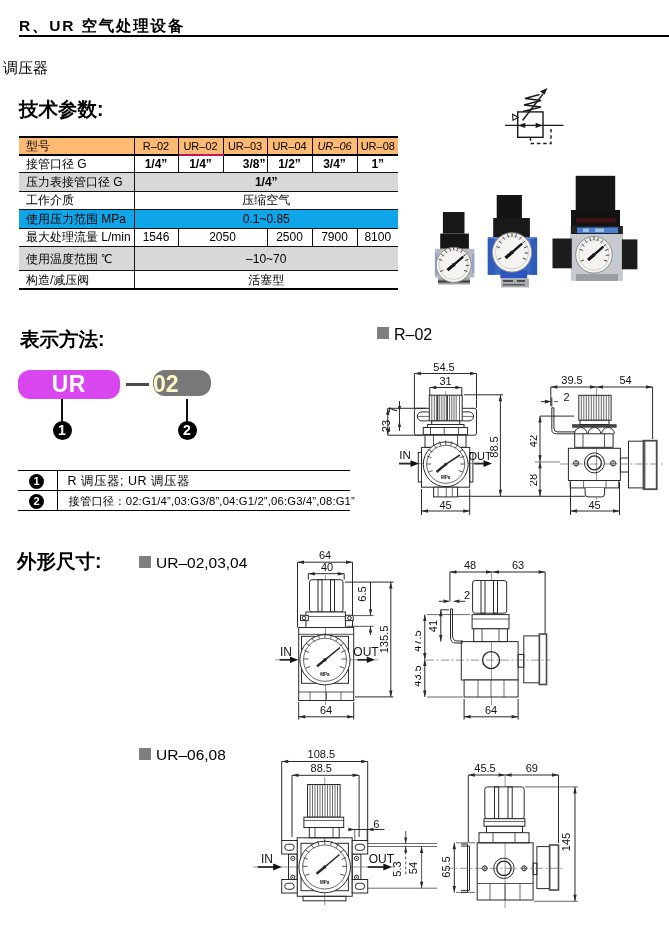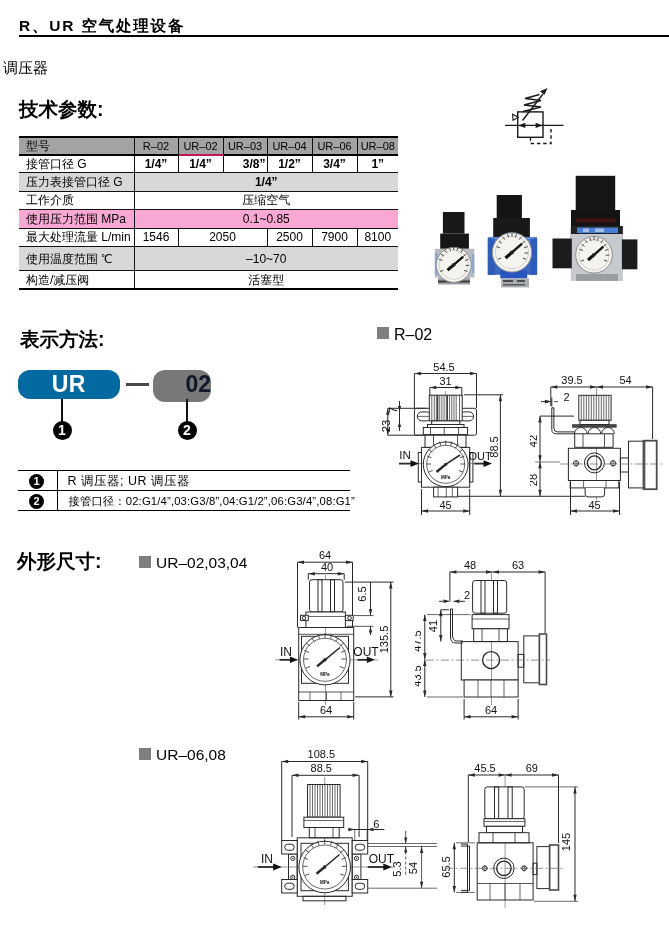--- a/index.html
+++ b/index.html
@@ -23,47 +23,47 @@
   <colgroup>
       <col style="width:115px">
       <col style="width:44px">
       <col style="width:45px">
       <col style="width:44px">
       <col style="width:45px">
       <col style="width:45px">
       <col style="width:41px">
     </colgroup>
   <tbody>
-  <tr style="background:#a3a3a3;height:17.8px;">
+  <tr style="background:#fdba74;height:17.8px;">
     <td style="border-top:2px solid #000;border-bottom:2px solid #000;padding:0 0 0 7px;">型号</td>
     <td class="c" style="border-top:2px solid #000;border-bottom:2px solid #000;border-left:1.4px solid #111;text-align:center;font-size:11px;">R–02</td>
     <td class="c" style="border-top:2px solid #000;border-bottom:2px solid #be185d;border-left:1.4px solid #111;text-align:center;font-size:11px;">UR–02</td>
     <td class="c" style="border-top:2px solid #000;border-bottom:2px solid #000;border-left:1.4px solid #111;text-align:center;font-size:11px;">UR–03</td>
     <td class="c" style="border-top:2px solid #000;border-bottom:2px solid #000;border-left:1.4px solid #111;text-align:center;font-size:11px;">UR–04</td>
-    <td class="c" style="border-top:2px solid #000;border-bottom:2px solid #000;border-left:1.4px solid #111;text-align:center;font-size:11px;">UR–06</td>
+    <td class="c" style="border-top:2px solid #000;border-bottom:2px solid #000;border-left:1.4px solid #111;text-align:center;font-size:11px;font-style:italic;">UR–06</td>
     <td class="c" style="border-top:2px solid #000;border-bottom:2px solid #000;border-left:1.4px solid #111;text-align:center;font-size:11px;">UR–08</td>
   </tr>
   <tr style="height:17.4px;">
     <td style="padding-left:7px;">接管口径 G</td>
     <td style="border-left:1.4px solid #111;text-align:center;font-weight:bold;">1/4”</td>
     <td style="border-left:1.4px solid #111;text-align:center;font-weight:bold;">1/4”</td>
     <td style="border-left:1.4px solid #111;text-align:right;font-weight:bold;margin-left:24px;">3/8”</td>
     <td style="border-left:1.4px solid #111;text-align:center;font-weight:bold;">1/2”</td>
     <td style="border-left:1.4px solid #111;text-align:center;font-weight:bold;">3/4”</td>
     <td style="border-left:1.4px solid #111;text-align:center;font-weight:bold;">1”</td>
   </tr>
   <tr style="background:#d8d8d8;height:18.5px;">
     <td style="border-top:1.5px solid #111;padding-left:7px;">压力表接管口径 G</td>
     <td colspan="6" style="border-top:1.5px solid #111;border-left:1.4px solid #111;text-align:center;font-weight:bold;">1/4”</td>
   </tr>
   <tr style="height:18.5px;">
     <td style="border-top:1.5px solid #111;padding-left:7px;">工作介质</td>
     <td colspan="6" style="border-top:1.5px solid #111;border-left:1.4px solid #111;text-align:center;">压缩空气</td>
   </tr>
-  <tr style="background:#f9a8d4;height:18.5px;">
+  <tr style="background:#0ea5e9;height:18.5px;">
     <td style="border-top:1.5px solid #111;padding-left:7px;">使用压力范围 MPa</td>
     <td colspan="6" style="border-top:1.5px solid #111;border-left:1.4px solid #111;text-align:center;">0.1~0.85</td>
   </tr>
   <tr style="height:18.5px;">
     <td style="border-top:1.5px solid #111;padding-left:7px;">最大处理流量 L/min</td>
     <td style="border-top:1.5px solid #111;border-left:1.4px solid #111;text-align:center;">1546</td>
     <td colspan="2" style="border-top:1.5px solid #111;border-left:1.4px solid #111;text-align:center;">2050</td>
     <td style="border-top:1.5px solid #111;border-left:1.4px solid #111;text-align:center;">2500</td>
     <td style="border-top:1.5px solid #111;border-left:1.4px solid #111;text-align:center;">7900</td>
     <td style="border-top:1.5px solid #111;border-left:1.4px solid #111;text-align:center;">8100</td>
@@ -160,25 +160,25 @@
       <path d="M154.6 79.2 l3.3 1.4 M156.6 74.2 l2.9 2.1 M160.1 70.3 l2.2 2.6 M164.7 67.9 l1.3 3.2 M169 67 l0 3.4 M173.3 67.9 l-1.3 3.2 M177.9 70.3 l-2.2 2.6 M181.4 74.2 l-2.9 2.1 M183.4 79.2 l-3.3 1.4 M184.1 85.2 l-3.4 0 M182.2 91.2 l-3.2 -1.2 M155.8 91.2 l3.2 -1.2"></path>
     </g>
     <line x1="169" y1="84.8" x2="178.3" y2="76.7" stroke="#111" stroke-width="2.3"></line>
     <line x1="169" y1="84.8" x2="163" y2="90" stroke="#111" stroke-width="3.1"></line>
     <circle cx="169" cy="84.8" r="1.8" fill="#222"></circle>
   </g>
 </svg>
 
 <div class="abs" style="left:20px;top:325.5px;font-size:19.5px;font-weight:bold;">表示方法:</div>
 
-<div class="abs" style="left:18px;top:369.5px;width:101.5px;height:29px;background:#0369a1;border-radius:12px;color:#fff;font-size:23px;font-weight:bold;text-align:center;line-height:28px;letter-spacing:0.5px;">UR</div>
+<div class="abs" style="left:18px;top:369.5px;width:101.5px;height:29px;background:#d946ef;border-radius:12px;color:#fff;font-size:23px;font-weight:bold;text-align:center;line-height:28px;letter-spacing:0.5px;">UR</div>
 
 <div class="abs" style="left:126px;top:383px;width:22.5px;height:2.5px;background:#4a4a4a;"></div>
 
-<div class="abs" style="left:153px;top:369.5px;width:58px;height:32px;background:#787878;border-radius:12px;color:#0f172a;font-size:23px;font-weight:bold;text-align:right;line-height:28px;">02</div>
+<div class="abs" style="left:153px;top:369.5px;width:58px;height:26px;background:#787878;border-radius:12px;color:#fef9c3;font-size:23px;font-weight:bold;text-align:left;line-height:28px;">02</div>
 
 <div class="abs" style="left:61px;top:398.5px;width:1.8px;height:24px;background:#111;"></div>
 
 <div class="abs" style="left:186px;top:398.5px;width:1.8px;height:24px;background:#111;"></div>
 
 <div class="abs" style="left:52.5px;top:421px;width:19px;height:19px;background:#000;border-radius:50%;color:#fff;font-size:14px;font-weight:bold;text-align:center;line-height:19px;">1</div>
 
 <div class="abs" style="left:177.5px;top:421px;width:19px;height:19px;background:#000;border-radius:50%;color:#fff;font-size:14px;font-weight:bold;text-align:center;line-height:19px;">2</div>
 
 <table class="abs" style="left:18px;top:470px;width:332px;font-size:12px;line-height:14px;white-space:nowrap;table-layout:fixed;">

